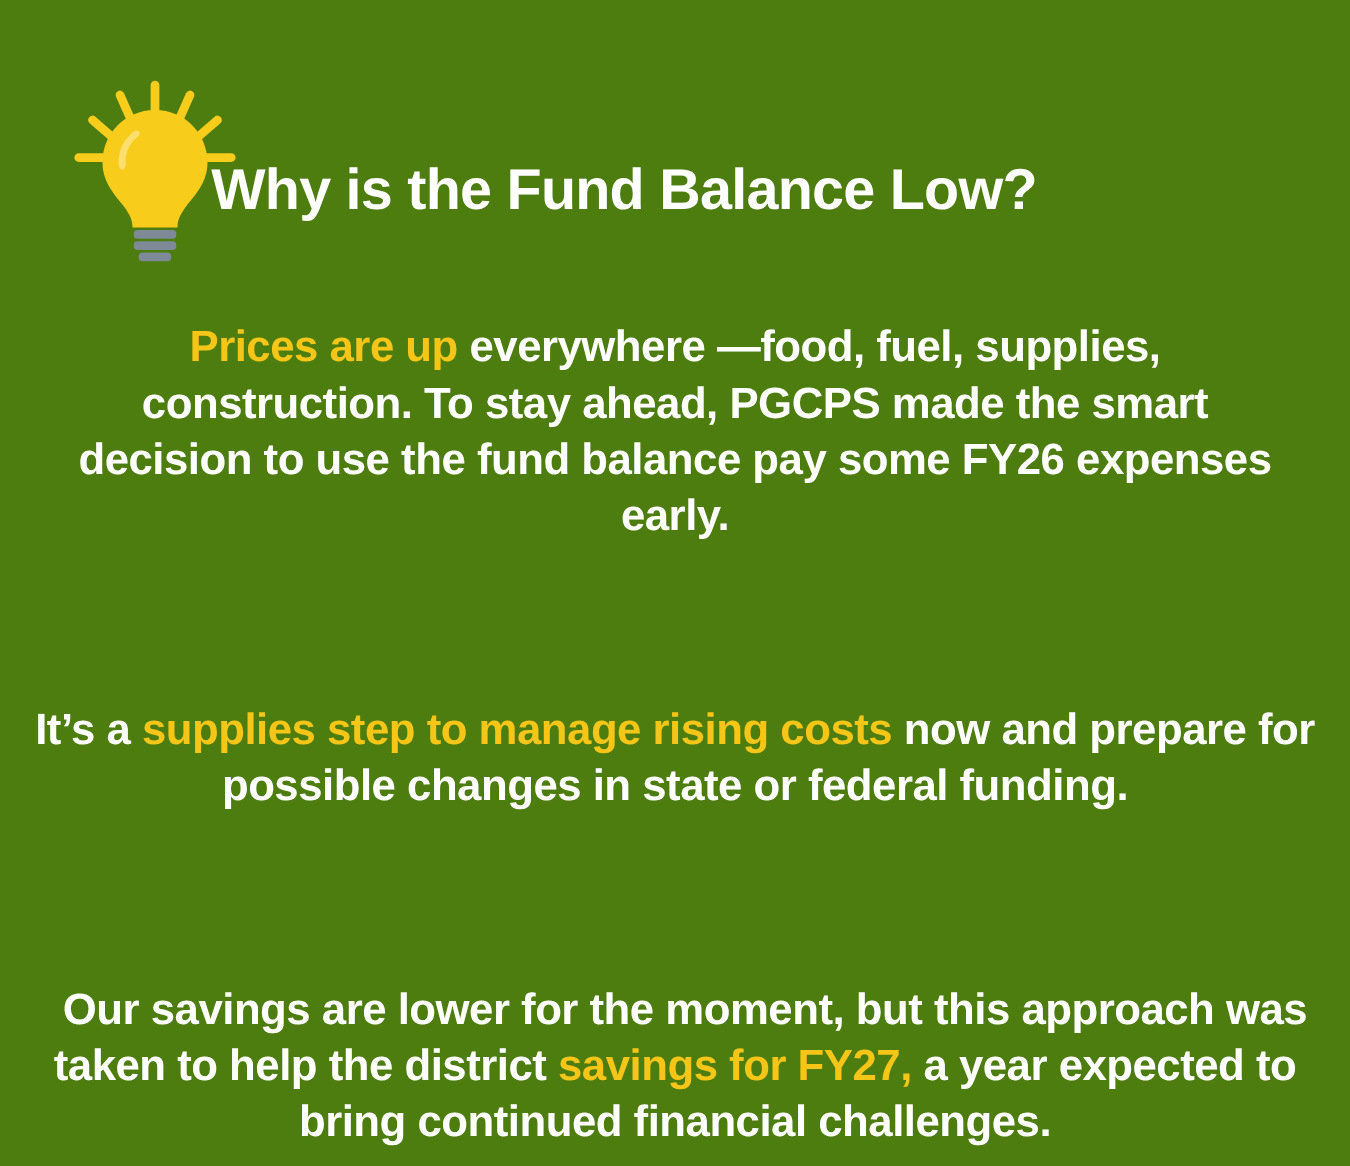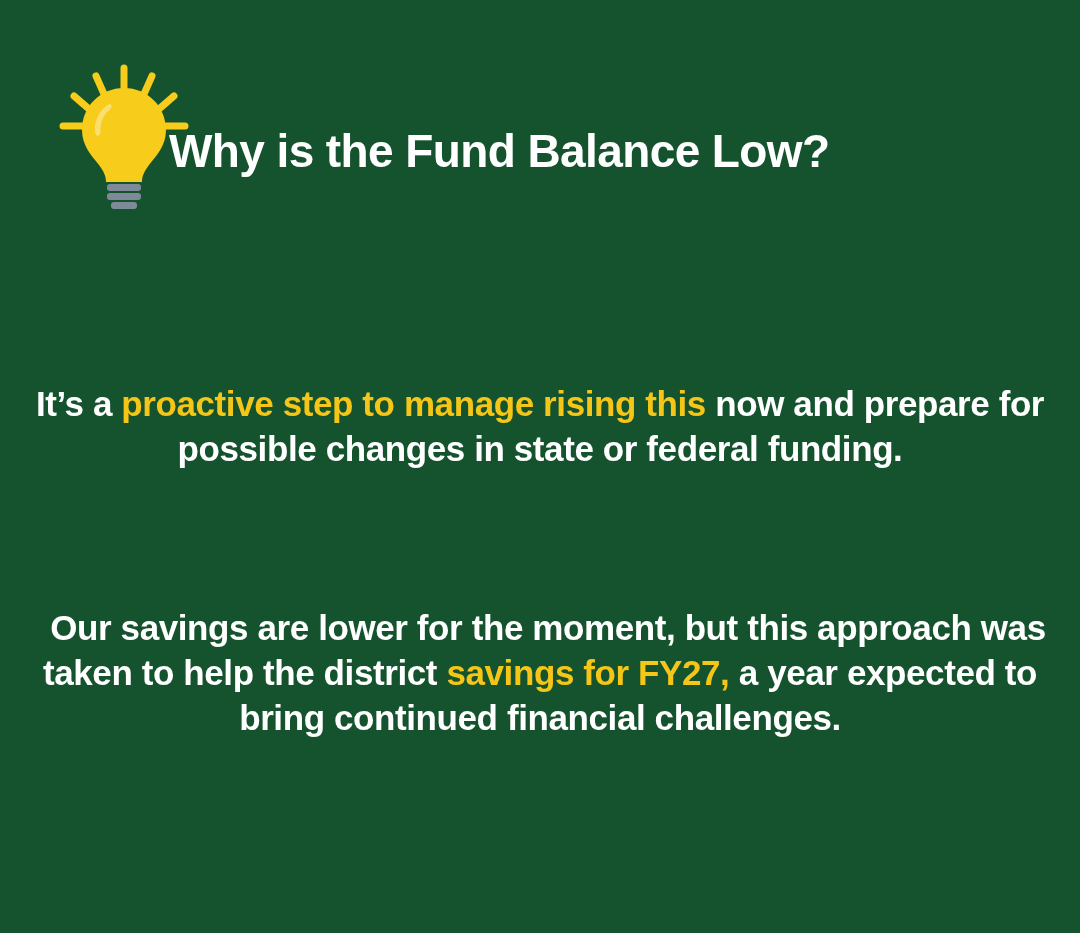--- a/index.html
+++ b/index.html
@@ -83,21 +83,21 @@
   .hl {
     color: #f5c518;
   }
   .plain {
     color: #ffffff;
   }
 </style>
 </head>
 <body>
 
-<div id="slide" style="background: #14532d;">
+<div id="slide" style="background: #4d7c0f;">
 
   <div class="header">
 
     <div class="bulb-icon">
       <svg viewBox="0 0 140 148" xmlns="http://www.w3.org/2000/svg">
 
         <g stroke="#f8cc1b" stroke-width="7" stroke-linecap="round">
           <line x1="70" y1="6" x2="70" y2="26"></line>
           <line x1="42" y1="14" x2="50" y2="32"></line>
           <line x1="98" y1="14" x2="90" y2="32"></line>
@@ -118,25 +118,28 @@
         <rect x="53" y="131" width="34" height="7" rx="3" fill="#7e8a97"></rect>
         <rect x="57" y="140" width="26" height="7" rx="3" fill="#7e8a97"></rect>
       </svg>
     </div>
 
     <h1 class="page-title" style="color: rgb(255, 255, 255);">Why is the Fund Balance Low?</h1>
   </div>
 
   <div class="body-copy">
 
+    <p class="para para-1">
+      <span class="hl" style="color: rgb(245, 197, 24);">Prices are up</span><span class="plain" style="color: rgb(255, 255, 255);"> everywhere —food, fuel, supplies, construction. To stay ahead, PGCPS made the smart decision to use the fund balance pay some FY26 expenses early.</span>
+    </p>
 
     <div class="gap-1"></div>
 
     <p class="para para-2">
-      <span class="plain" style="color: rgb(255, 255, 255);">It’s a </span><span class="hl" style="color: rgb(245, 197, 24);">proactive step to manage rising this</span><span class="plain" style="color: rgb(255, 255, 255);"> now and prepare for possible changes in state or federal funding.</span>
+      <span class="plain" style="color: rgb(255, 255, 255);">It’s a </span><span class="hl" style="color: rgb(245, 197, 24);">supplies step to manage rising costs</span><span class="plain" style="color: rgb(255, 255, 255);"> now and prepare for possible changes in state or federal funding.</span>
     </p>
 
     <div class="gap-2"></div>
 
     <p class="para para-3">
       <span class="plain" style="color: rgb(255, 255, 255); margin-left: 16px;">Our savings are lower for the moment, but this approach was taken to help the district </span><span class="hl" style="color: rgb(245, 197, 24);">savings for FY27,</span><span class="plain" style="color: rgb(255, 255, 255);"> a year expected to bring continued financial challenges.</span>
     </p>
 
   </div>
 </div>

